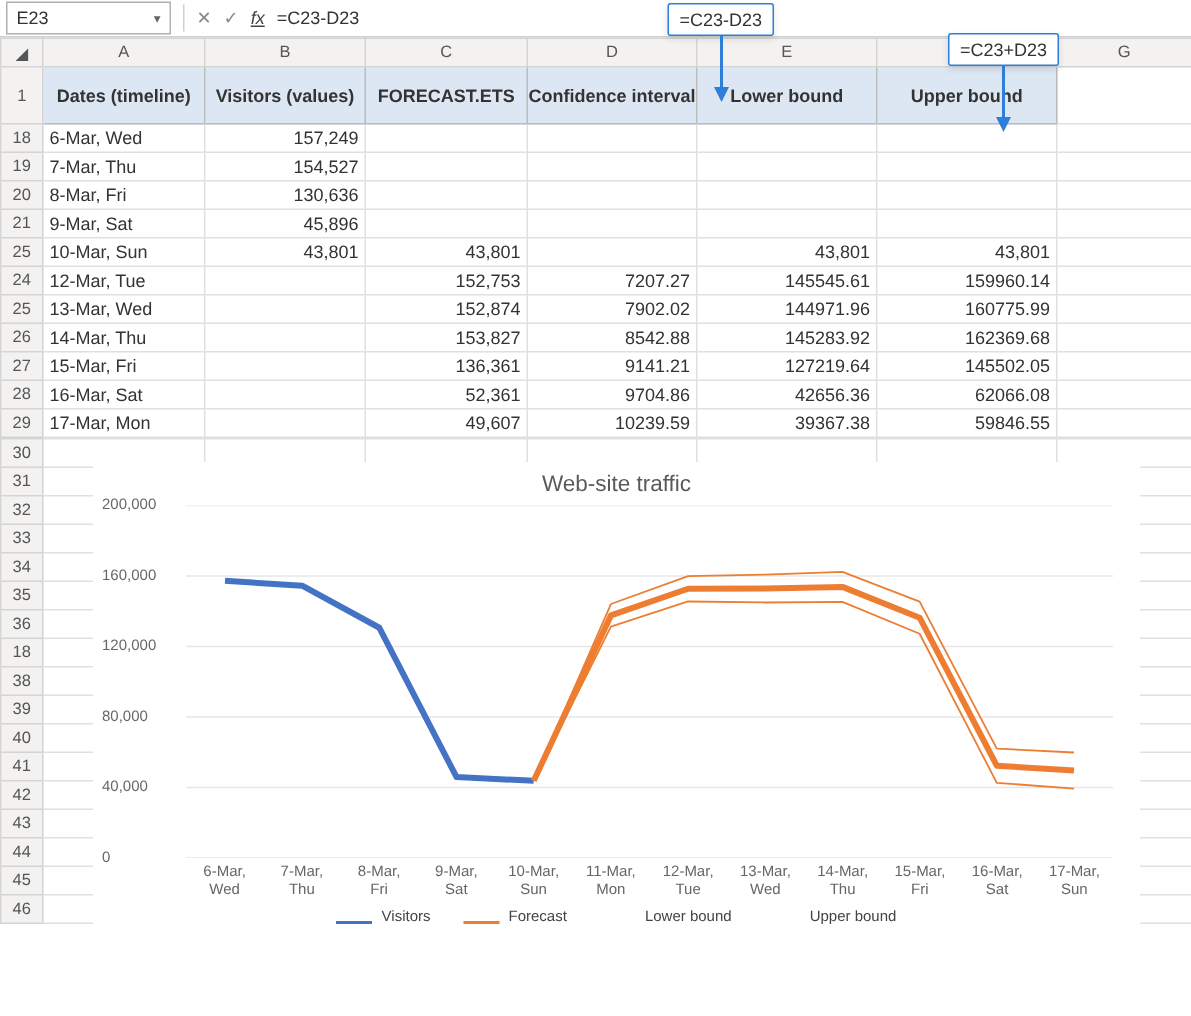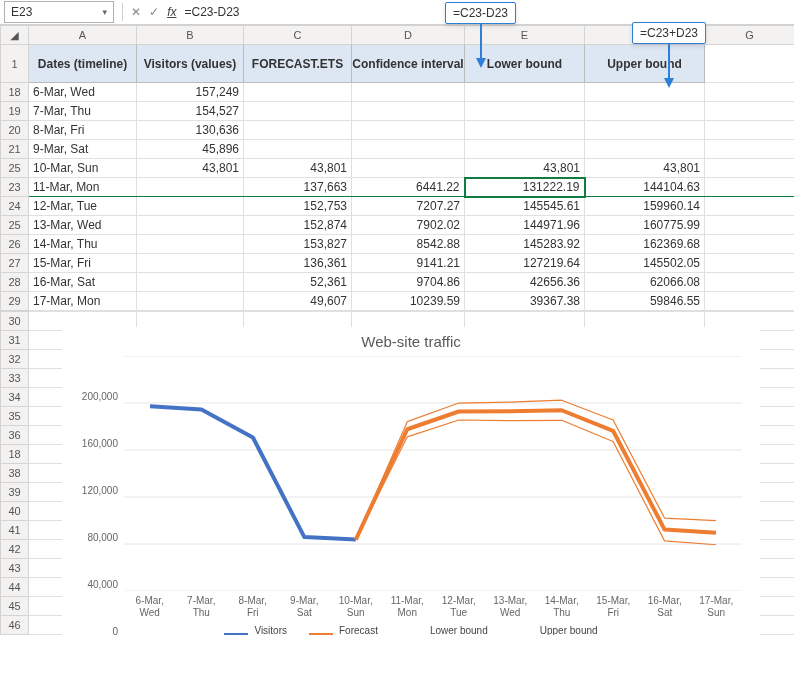--- a/index.html
+++ b/index.html
@@ -142,26 +142,25 @@
     .y-ticks {
       position: absolute;
       left: -56px;
       top: 0;
       bottom: 0;
       width: 50px;
     }
     .y-tick {
       position: absolute;
       right: 0;
-      text-align: right;
+      text-align: left;
       font-size: 10px;
       color: #666;
       transform: translateY(-50%);
       width: 50px;
-      margin-top: 40px;
     }
     .x-ticks {
       display: flex;
       margin-left: 62px;
       margin-right: 18px;
       margin-top: 4px;
     }
     .x-tick {
       flex: 1;
       text-align: center;
@@ -322,30 +321,20 @@
           <td></td>
         </tr>
         <tr>
           <th class="row-head">25</th>
           <td class="txt">10-Mar, Sun</td>
           <td class="num">43,801</td>
           <td class="num">43,801</td>
           <td class="num"></td>
           <td class="num">43,801</td>
           <td class="num">43,801</td>
-          <td></td>
-        </tr>
-        <tr class="highlight-row">
-          <th class="row-head">23</th>
-          <td class="txt">11-Mar, Mon</td>
-          <td class="num"></td>
-          <td class="num">137,663</td>
-          <td class="num">6441.22</td>
-          <td class="num active-cell">131222.19</td>
-          <td class="num">144104.63</td>
           <td></td>
         </tr>
         <tr>
           <th class="row-head">24</th>
           <td class="txt">12-Mar, Tue</td>
           <td class="num"></td>
           <td class="num">152,753</td>
           <td class="num">7207.27</td>
           <td class="num">145545.61</td>
           <td class="num">159960.14</td>

